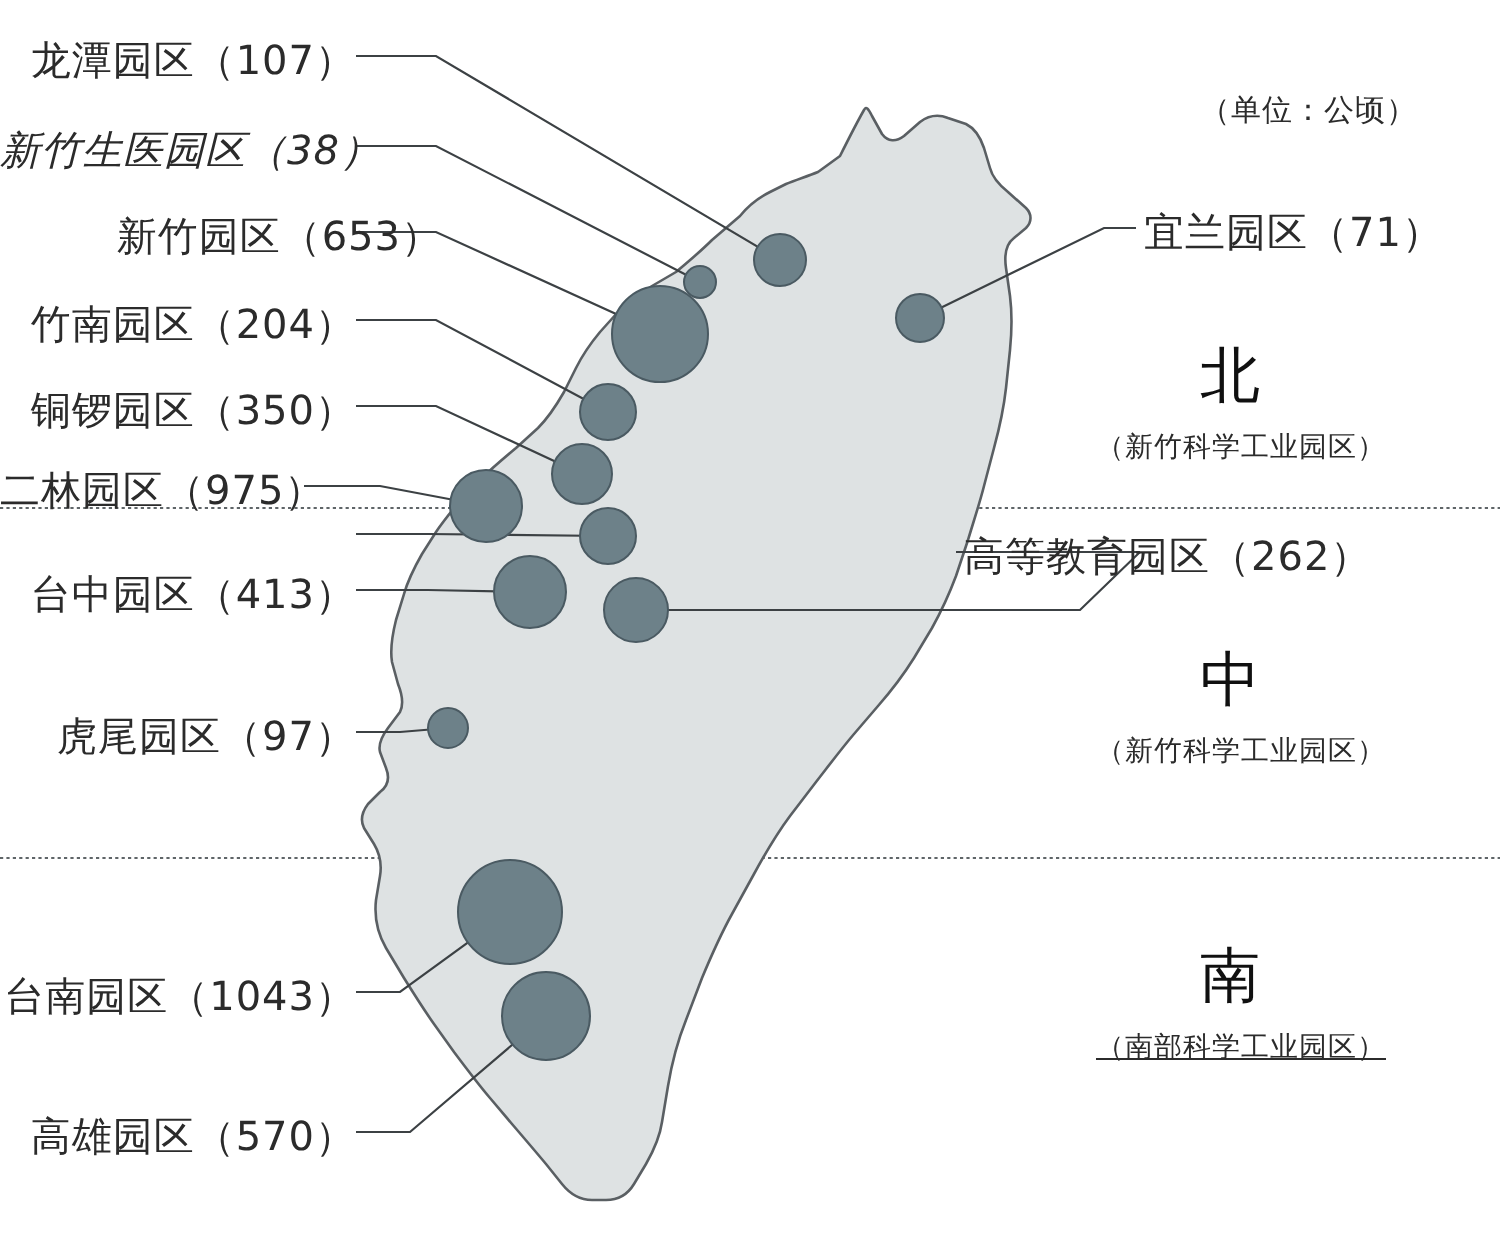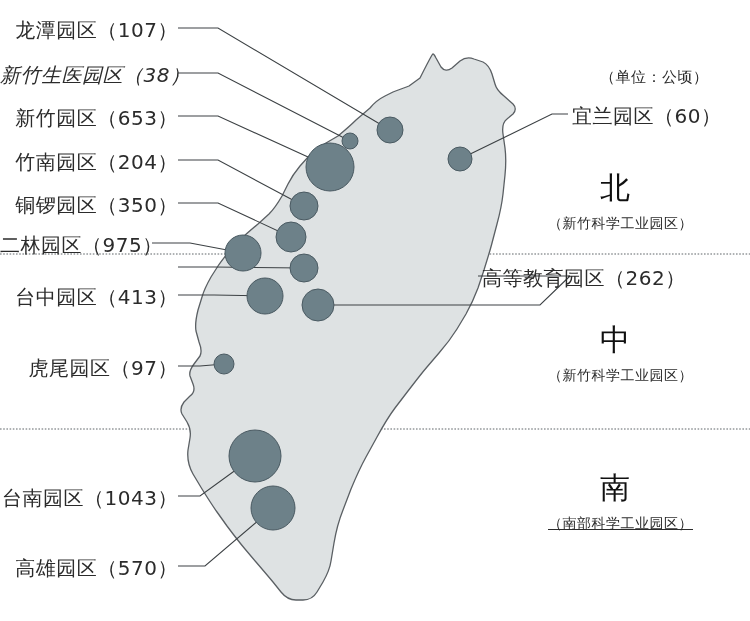--- a/index.html
+++ b/index.html
@@ -52,21 +52,20 @@
     letter-spacing: 0.5px;
     color: #2b2b2b;
     white-space: nowrap;
   }
   .unit-note {
     position: absolute;
     font-size: 15px;
     letter-spacing: 0.5px;
     color: #2b2b2b;
     white-space: nowrap;
-    margin-top: 22px;
   }
 </style>
 </head>
 <body>
 
 <div id="stage">
 
   <svg class="map-svg" viewBox="0 0 750 621" xmlns="http://www.w3.org/2000/svg">
 
     <g>
@@ -189,38 +188,38 @@
       <circle cx="273" cy="508" r="22" fill="#6d8189" stroke="#4a5a62" stroke-width="1"></circle>
     </g>
   </svg>
 
   <div class="unit-note" style="left:600px; top:46px;">（单位：公顷）</div>
 
   <div class="lbl right-align" style="left:0; top:20px; width:178px;">龙潭园区（107）</div>
 
   <div class="lbl right-align" style="left:0; top:65px; width:178px;font-style:italic;">新竹生医园区（38）</div>
 
-  <div class="lbl right-align" style="left:0; top:108px; width:178px;">新竹园区（653）</div>
+  <div class="lbl right-align" style="left:0; top:108px; width:178px;padding-left:43px;">新竹园区（653）</div>
 
   <div class="lbl right-align" style="left:0; top:152px; width:178px;">竹南园区（204）</div>
 
   <div class="lbl right-align" style="left:0; top:195px; width:178px;">铜锣园区（350）</div>
 
   <div class="lbl right-align" style="left:0; top:235px; width:152px;">二林园区（975）</div>
 
 
   <div class="lbl right-align" style="left:0; top:287px; width:178px;">台中园区（413）</div>
 
   <div class="lbl right-align" style="left:0; top:358px; width:178px;">虎尾园区（97）</div>
 
   <div class="lbl right-align" style="left:0; top:488px; width:178px;">台南园区（1043）</div>
 
   <div class="lbl right-align" style="left:0; top:558px; width:178px;">高雄园区（570）</div>
 
-  <div class="lbl" style="left:572px; top:106px;">宜兰园区（60）</div>
+  <div class="lbl" style="left:572px; top:106px;">宜兰园区（71）</div>
 
   <div class="lbl" style="left:482px; top:268px;">高等教育园区（262）</div>
 
   <div class="region-main" style="left:600px; top:168px;">北</div>
   <div class="region-sub" style="left:548px; top:215px;">（新竹科学工业园区）</div>
 
   <div class="region-main" style="left:600px; top:320px;">中</div>
   <div class="region-sub" style="left:548px; top:367px;">（新竹科学工业园区）</div>
 
   <div class="region-main" style="left:600px; top:468px;">南</div>

